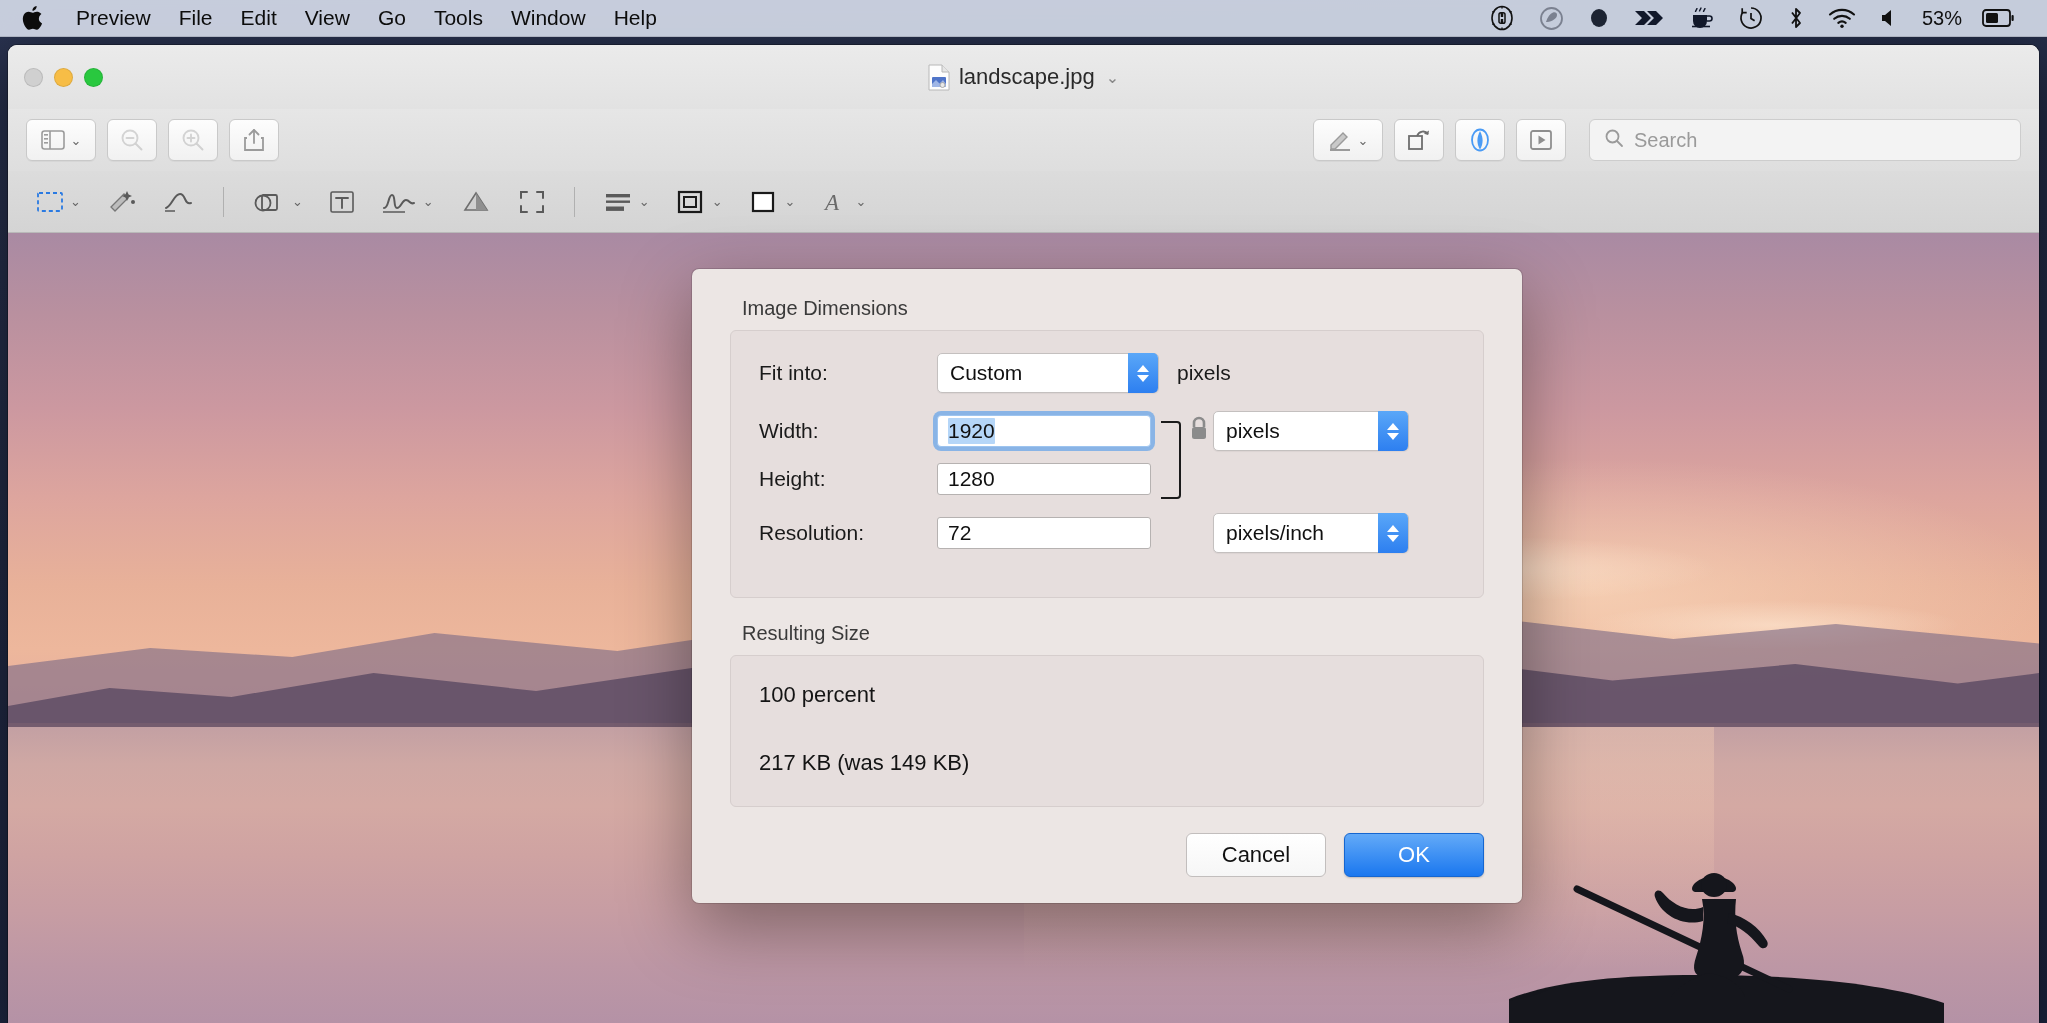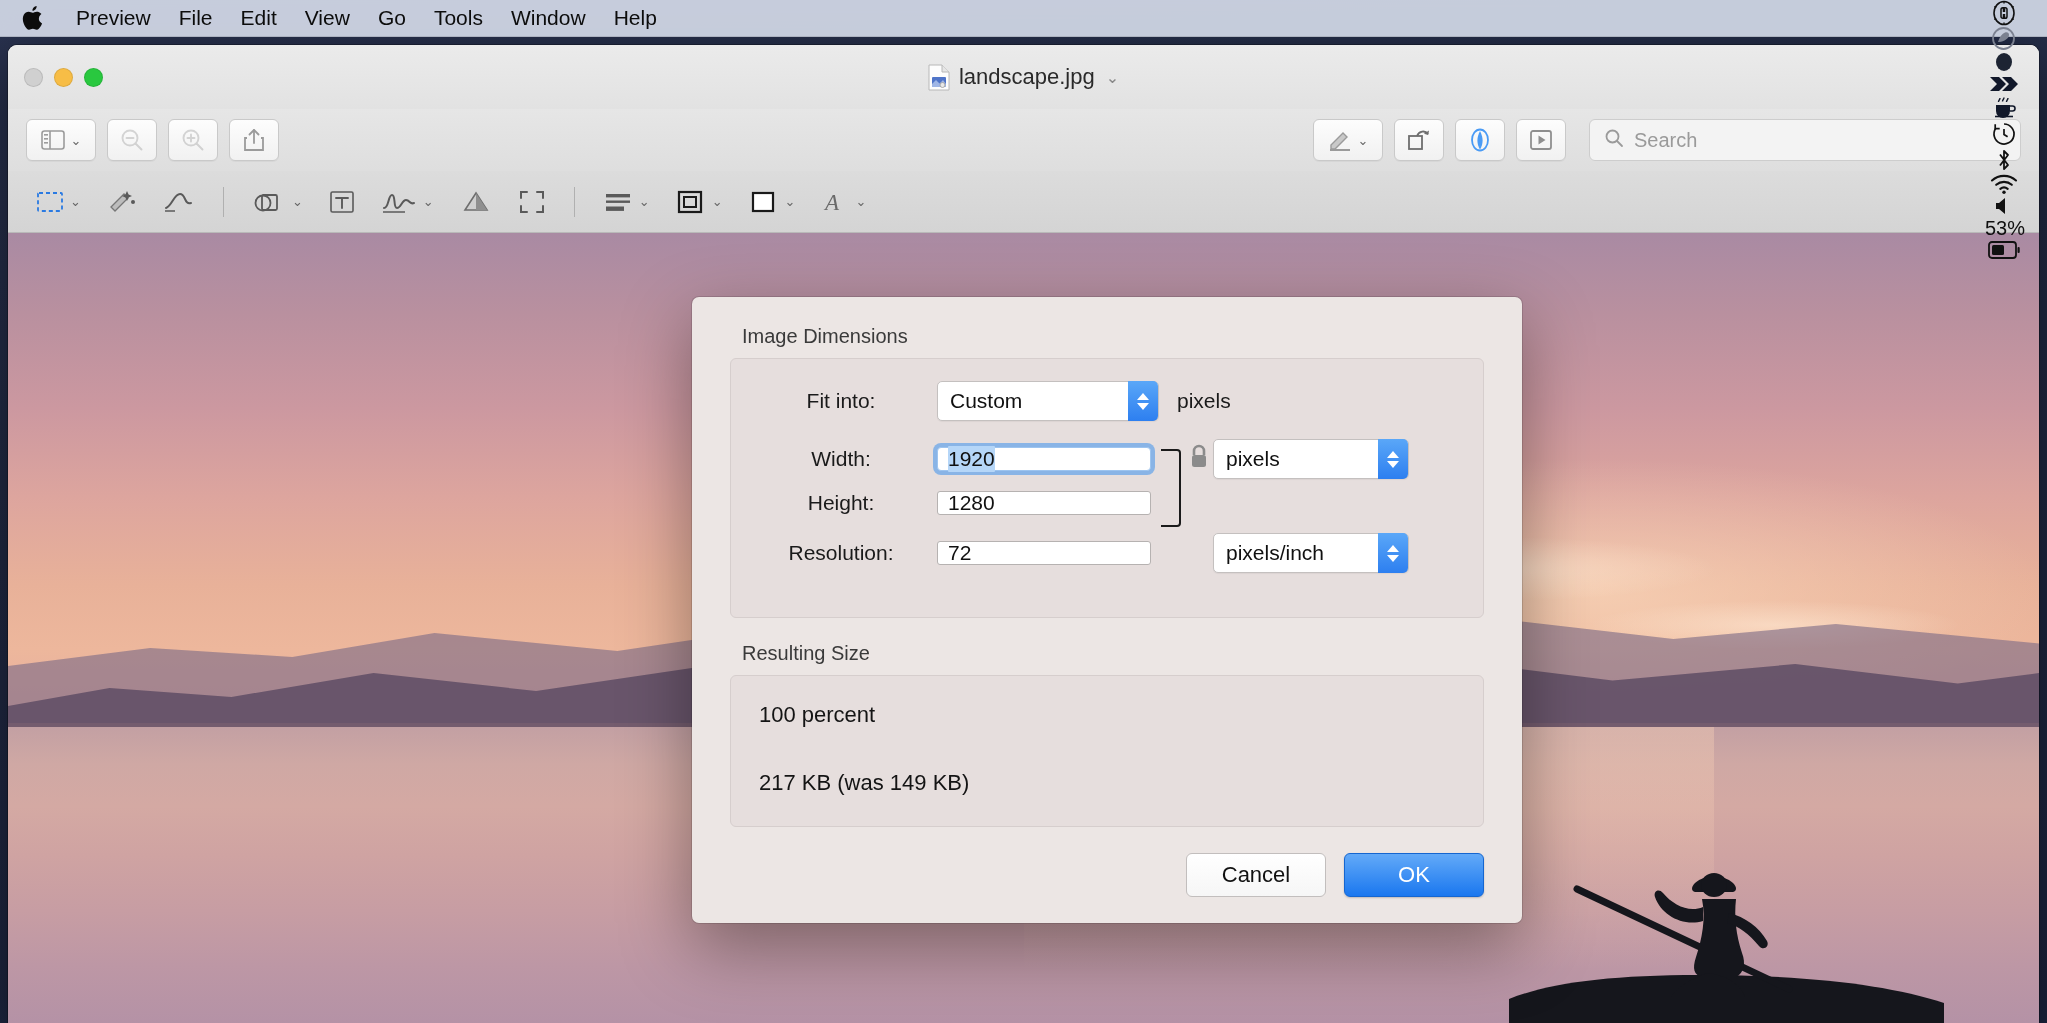--- a/index.html
+++ b/index.html
@@ -26,21 +26,21 @@
   #menubar {
     position: absolute; top: 0; left: 0; right: 0; height: 37px;
     background: rgba(212,218,232,0.92);
     backdrop-filter: blur(12px);
     display: flex; align-items: center;
     border-bottom: 1px solid rgba(0,0,0,0.12);
     z-index: 50;
     color: #101010;
   }
   .mb-left { display: flex; align-items: center; height: 100%; }
-  .mb-right { margin-left: auto; display: flex; align-items: center; height: 100%; padding-right: 14px; flex-direction: column; }
+  .mb-right { margin-left: auto; display: flex; align-items: center; height: 100%; padding-right: 21px; }
   .mb-item {
     padding: 0 14px; height: 100%; display: flex; align-items: center;
     font-size: 21px; color: #0c0c0c; white-space: nowrap;
   }
   .mb-item.apple { padding: 0 20px 0 22px; font-size: 25px; }
   .mb-item.app-name { font-weight: normal; }
   .mb-icon {
     padding: 0 12px; height: 100%; display: flex; align-items: center; justify-content: center;
   }
   .mb-batt-pct { font-size: 20px; padding: 0 8px 0 10px; }
@@ -173,39 +173,39 @@
   #boat { position: absolute; right: 90px; bottom: 0; width: 460px; height: 230px; }
 
   
   #dialog-backdrop { position: absolute; inset: 0; z-index: 100; }
   #dialog {
     position: absolute; left: 684px; top: 224px; width: 830px;
     background: #ece6e4;
     border-radius: 7px;
     box-shadow: 0 24px 70px rgba(0,0,0,0.38), 0 0 0 1px rgba(0,0,0,0.13);
     padding: 0 0 26px 0;
-    font-size: 21px; color: #1a1a1a; margin-top: 28px;
+    font-size: 21px; color: #1a1a1a;
   }
   .grp-title {
     font-size: 20px; color: #3a3a3a;
     padding: 28px 0 10px 50px;
   }
   .grp-box {
     margin: 0 38px;
     background: #e6dedd;
     border: 1px solid #d6cecd;
     border-radius: 6px;
   }
   .grp-box.dims { padding: 22px 28px 26px 28px; }
   .grp-box.result { padding: 26px 28px 30px 28px; }
 
   .row { display: flex; align-items: center; margin-bottom: 18px; }
   .row:last-child { margin-bottom: 0; }
   .lbl {
-    width: 178px; text-align: center; padding-right: 14px;
+    width: 178px; text-align: left; padding-right: 14px;
     font-size: 21px; color: #1a1a1a;
   }
 
   
   .popup {
     position: relative; height: 40px;
     background: #ffffff; border: 1px solid #c4c0bf; border-radius: 5px;
     display: flex; align-items: center; padding: 0 44px 0 12px;
     font-size: 21px; color: #101010;
     box-shadow: 0 1px 1px rgba(0,0,0,0.05);
@@ -218,21 +218,21 @@
   }
   .popup .stepper span { display:block; }
   .chev-up, .chev-dn {
     width: 0; height: 0; border-left: 6px solid transparent; border-right: 6px solid transparent;
   }
   .chev-up { border-bottom: 7px solid #fff; }
   .chev-dn { border-top: 7px solid #fff; }
 
   
   .tf {
-    height: 24px; background: #fff; border: 1px solid #b6b2b1; border-radius: 3px;
+    height: 32px; background: #fff; border: 1px solid #b6b2b1; border-radius: 3px;
     display: flex; align-items: center; padding: 0 10px;
     font-size: 21px; color: #101010;
   }
   .tf-focus {
     border: 1px solid #9dc4ef;
     box-shadow: 0 0 0 4px rgba(110,168,232,0.78);
     border-radius: 4px;
   }
   .tf .sel { background: #b5d6f8; border-radius: 1px; padding: 1px 0; }
 

